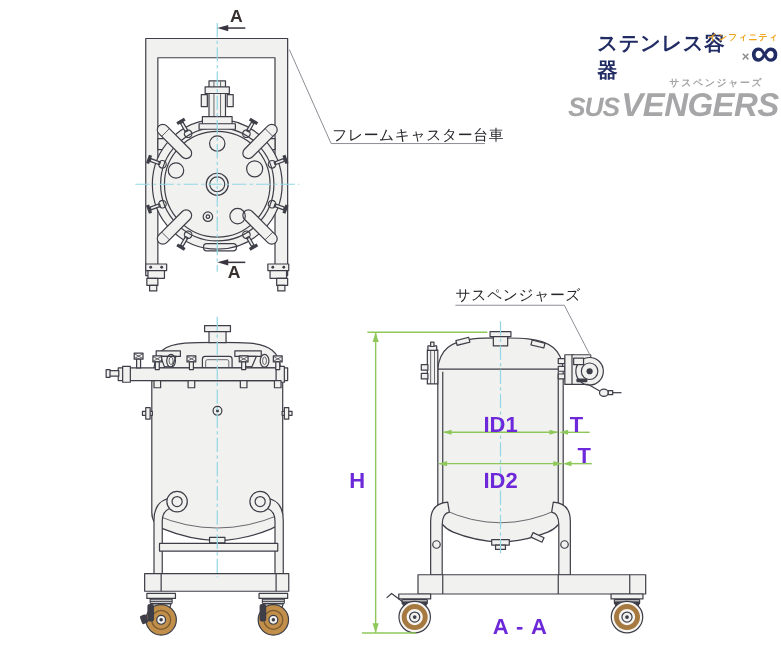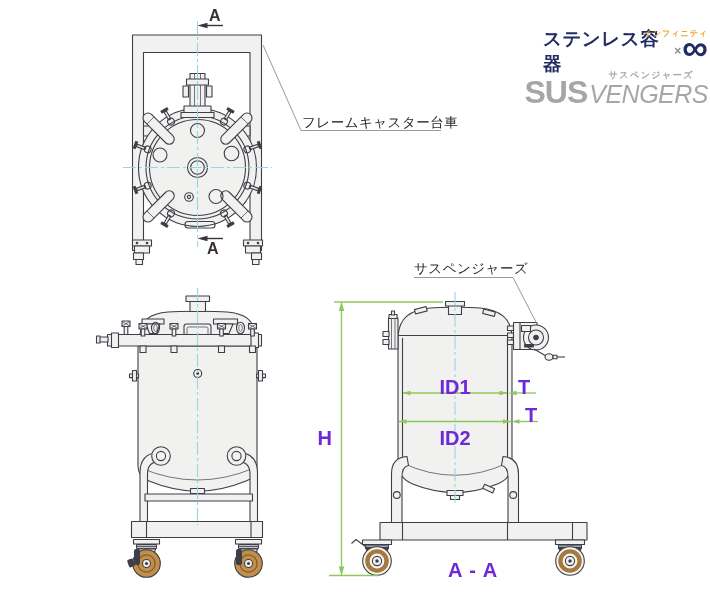--- a/index.html
+++ b/index.html
@@ -28,23 +28,23 @@
   .b1{position:relative;display:flex;align-items:center;justify-content:flex-end;height:36px;}
   .b1-ruby{position:absolute;right:0;top:-1px;font-size:8px;font-weight:bold;
            color:var(--brand-orange);letter-spacing:1px;}
   .b1-name{font-size:18.5px;font-weight:bold;color:var(--brand-navy);letter-spacing:.5px;margin-top:8px;}
   .b1-x{font-size:12px;font-weight:bold;color:#8e8e90;margin:8px 1px 0 3px;}
   .b1-inf{font-size:36px;font-weight:bold;color:var(--brand-navy);line-height:18px;margin-top:2px;}
   .b2{position:relative;margin-top:4px;text-align:right;}
   .b2-ruby{display:block;font-size:9px;font-weight:bold;color:var(--brand-gray);
            letter-spacing:1.5px;margin-right:14px;margin-bottom:-3px;}
   .b2-row{display:flex;align-items:baseline;justify-content:flex-end;}
-  .b2-sus{font-size:32px;font-weight:bold;color:var(--brand-gray);
+  .b2-sus{font-size:24px;font-style:italic;font-weight:bold;color:var(--brand-gray);
           letter-spacing:-1px;line-height:.85;}
-  .b2-vengers{font-size:25px;font-style:italic;font-weight:normal;color:var(--brand-gray);
+  .b2-vengers{font-size:30px;font-style:italic;font-weight:bold;color:var(--brand-gray);
           letter-spacing:-.5px;margin-left:2px;}
 </style>
 </head>
 <body>
 
 <div class="canvas">
 
 <svg width="710" height="600" viewBox="0 0 710 600">
 
   <g>

